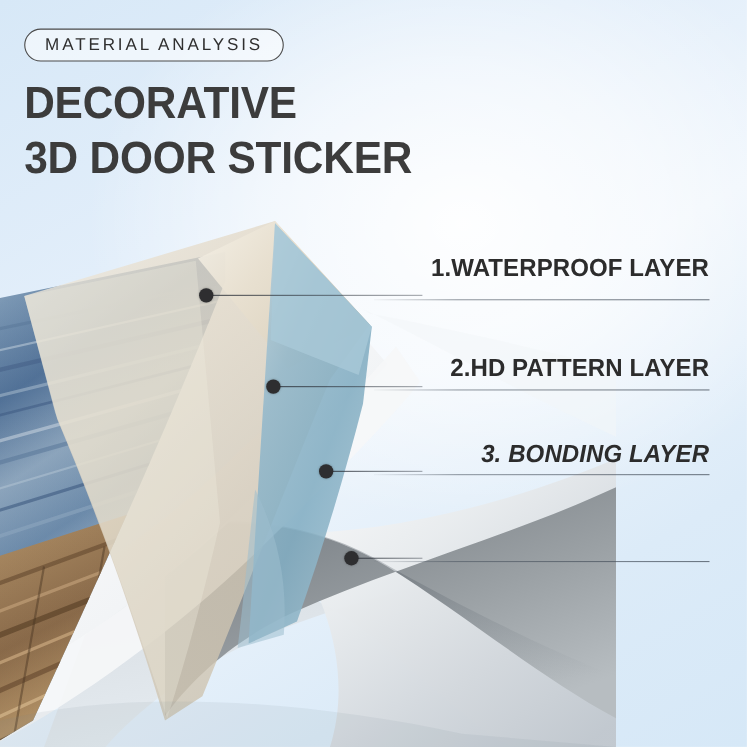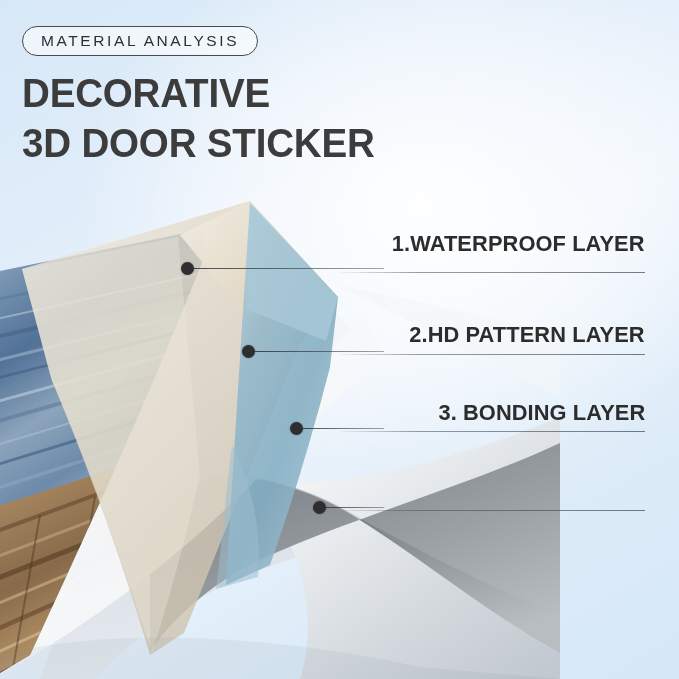--- a/index.html
+++ b/index.html
@@ -325,21 +325,21 @@
   <div class="leader" style="left:193px; top:268px; width:191px;"></div>
   <div class="dot" style="left:181px; top:262px;"></div>
 
   <div class="label" style="top:322px;margin-left:12px;">
     <span class="label-text">2.HD PATTERN LAYER</span>
   </div>
   <div class="label-rule" style="top:354px; width:305px;"></div>
   <div class="leader" style="left:254px; top:351px; width:130px;"></div>
   <div class="dot" style="left:242px; top:345px;"></div>
 
-  <div class="label" style="top:400px;">
+  <div class="label" style="top:400px;font-style:italic;">
     <span class="label-text">3. BONDING LAYER</span>
   </div>
   <div class="label-rule" style="top:431px; width:305px;"></div>
   <div class="leader" style="left:302px; top:428px; width:82px;"></div>
   <div class="dot" style="left:290px; top:422px;"></div>
 
   <div class="label-rule" style="top:510px; width:305px;"></div>
   <div class="leader" style="left:325px; top:507px; width:59px;"></div>
   <div class="dot" style="left:313px; top:501px;"></div>
 

